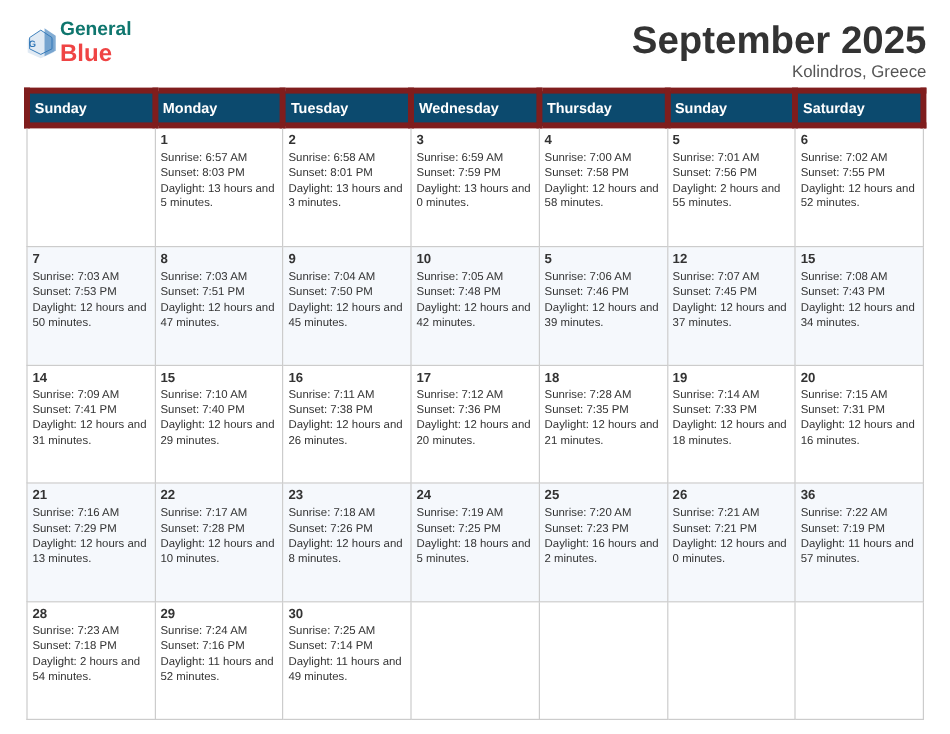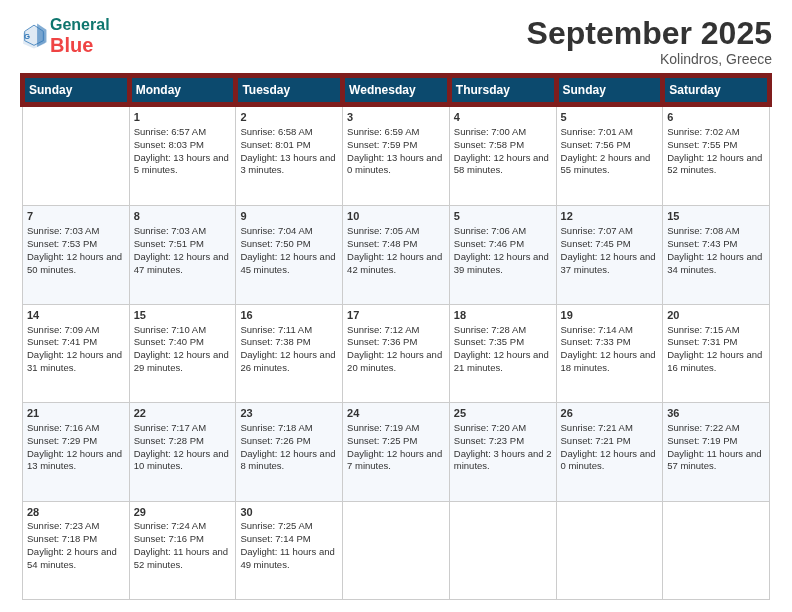--- a/index.html
+++ b/index.html
@@ -145,22 +145,22 @@
           <td><span class="day-number">16</span><span>Sunrise: 7:11 AM</span><br><span>Sunset: 7:38 PM</span><br><span>Daylight: 12 hours and 26 minutes.</span></td>
           <td><span class="day-number">17</span><span>Sunrise: 7:12 AM</span><br><span>Sunset: 7:36 PM</span><br><span>Daylight: 12 hours and 20 minutes.</span></td>
           <td><span class="day-number">18</span><span>Sunrise: 7:28 AM</span><br><span>Sunset: 7:35 PM</span><br><span>Daylight: 12 hours and 21 minutes.</span></td>
           <td><span class="day-number">19</span><span>Sunrise: 7:14 AM</span><br><span>Sunset: 7:33 PM</span><br><span>Daylight: 12 hours and 18 minutes.</span></td>
           <td><span class="day-number">20</span><span>Sunrise: 7:15 AM</span><br><span>Sunset: 7:31 PM</span><br><span>Daylight: 12 hours and 16 minutes.</span></td>
         </tr>
         <tr class="row-alt">
           <td><span class="day-number">21</span><span>Sunrise: 7:16 AM</span><br><span>Sunset: 7:29 PM</span><br><span>Daylight: 12 hours and 13 minutes.</span></td>
           <td><span class="day-number">22</span><span>Sunrise: 7:17 AM</span><br><span>Sunset: 7:28 PM</span><br><span>Daylight: 12 hours and 10 minutes.</span></td>
           <td><span class="day-number">23</span><span>Sunrise: 7:18 AM</span><br><span>Sunset: 7:26 PM</span><br><span>Daylight: 12 hours and 8 minutes.</span></td>
-          <td><span class="day-number">24</span><span>Sunrise: 7:19 AM</span><br><span>Sunset: 7:25 PM</span><br><span>Daylight: 12 hours and 7 minutes.</span></td>
-          <td><span class="day-number">25</span><span>Sunrise: 7:20 AM</span><br><span>Sunset: 7:23 PM</span><br><span>Daylight: 3 hours and 2 minutes.</span></td>
+          <td><span class="day-number">24</span><span>Sunrise: 7:19 AM</span><br><span>Sunset: 7:25 PM</span><br><span>Daylight: 18 hours and 5 minutes.</span></td>
+          <td><span class="day-number">25</span><span>Sunrise: 7:20 AM</span><br><span>Sunset: 7:23 PM</span><br><span>Daylight: 16 hours and 2 minutes.</span></td>
           <td><span class="day-number">26</span><span>Sunrise: 7:21 AM</span><br><span>Sunset: 7:21 PM</span><br><span>Daylight: 12 hours and 0 minutes.</span></td>
           <td><span class="day-number">36</span><span>Sunrise: 7:22 AM</span><br><span>Sunset: 7:19 PM</span><br><span>Daylight: 11 hours and 57 minutes.</span></td>
         </tr>
         <tr>
           <td><span class="day-number">28</span><span>Sunrise: 7:23 AM</span><br><span>Sunset: 7:18 PM</span><br><span>Daylight: 2 hours and 54 minutes.</span></td>
           <td><span class="day-number">29</span><span>Sunrise: 7:24 AM</span><br><span>Sunset: 7:16 PM</span><br><span>Daylight: 11 hours and 52 minutes.</span></td>
           <td><span class="day-number">30</span><span>Sunrise: 7:25 AM</span><br><span>Sunset: 7:14 PM</span><br><span>Daylight: 11 hours and 49 minutes.</span></td>
           <td class="empty-cell"></td>
           <td class="empty-cell"></td>
           <td class="empty-cell"></td>

